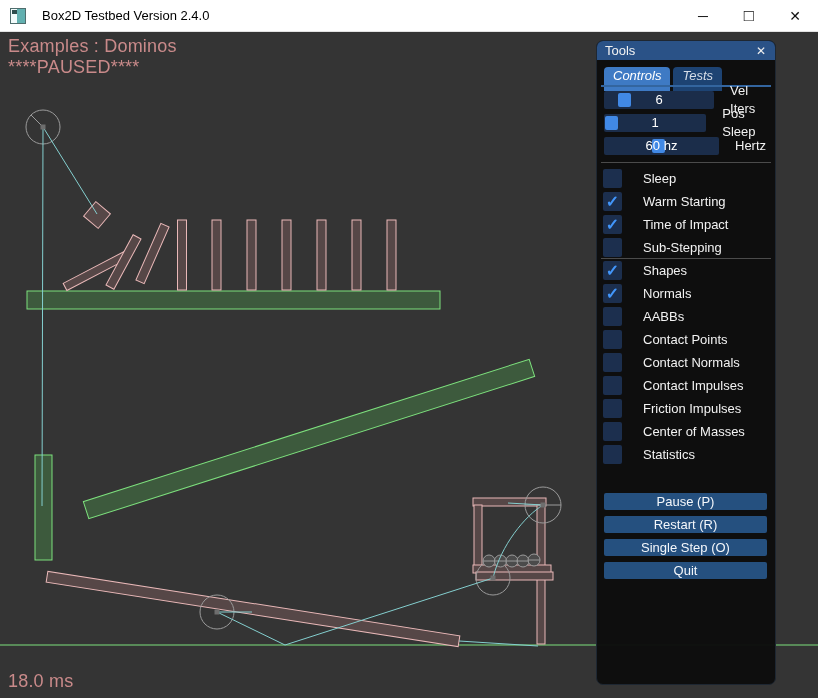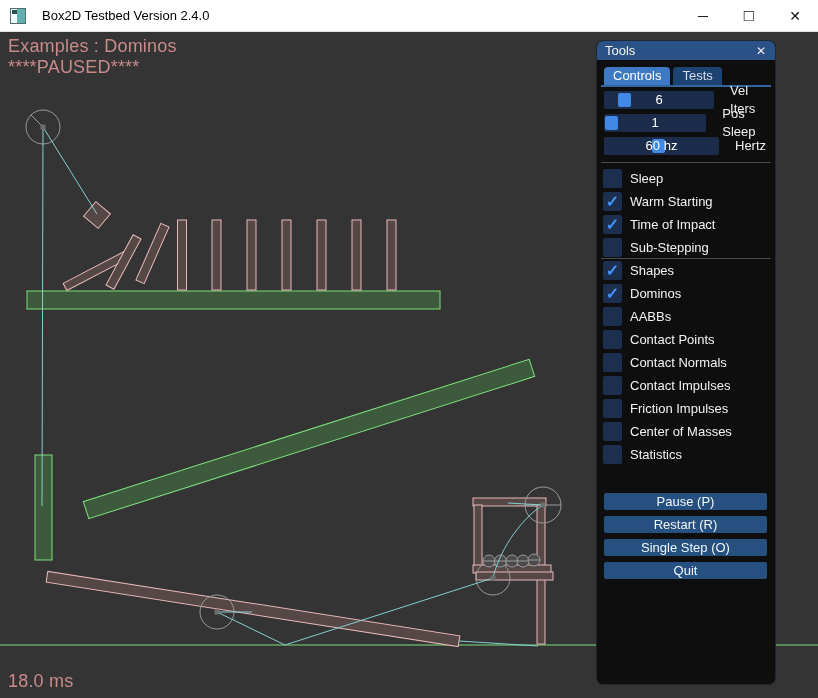--- a/index.html
+++ b/index.html
@@ -34,35 +34,35 @@
   .panel {
     position:absolute; left:596px; top:40px; width:180px; height:645px;
     background:rgba(12,12,12,.96); border:1px solid #1e2732; border-radius:7px;
     z-index:4; color:#f2f2f2; font-size:13px;
   }
   .panel-titlebar { position:absolute; top:0; left:0; right:0; height:19px;
     background:#2a5287; border-radius:6px 6px 0 0; display:flex; align-items:center; }
   .panel-title { margin-left:8px; font-size:13px; }
   .panel-close { margin-left:auto; margin-right:6px; font-size:12px; color:#eee; width:16px; text-align:center; cursor:default; }
   .tab-row { position:absolute; top:26px; left:7px; display:flex; gap:3px; }
-  .tab { height:18px; line-height:18px; padding:0 9px; border-radius:4px 4px 0 0;
-    background:#1d4373; color:#d5dde8; cursor:default; }
+  .tab { height:24px; line-height:18px; padding:0 9px; border-radius:4px 4px 0 0;
+    background:#1d4373; color:#d5dde8; cursor:default;font-style:italic; }
   .tab.active { background:#3e7ac4; color:#fff; }
   .tab-underline { position:absolute; top:44px; left:4px; right:4px; height:2px; background:#33659f; }
   .sliders { position:absolute; top:50px; left:7px; }
   .slider-row { display:flex; align-items:center; height:18px; margin-bottom:5px; }
   .track { position:relative; width:115px; height:18px; background:#1b2d4a; border-radius:2px; }
   .grab { position:absolute; top:2px; width:13px; height:14px; background:#4189e6; border-radius:2px; }
   .slider-val { position:absolute; inset:0; text-align:center; line-height:18px; color:#fff; }
   .slider-label { margin-left:16px; line-height:18px; }
   .sep { position:absolute; left:4px; right:4px; height:1px; background:#4b4b4b; }
   .sep1 { top:121px; } .sep2 { top:217px; }
   .cb-group { position:absolute; left:6px; }
   #cb-group-1 { top:128px; } #cb-group-2 { top:220px; }
-  .cb-row { display:flex; align-items:center; height:19px; margin-bottom:4px; cursor:default; }
+  .cb-row { display:flex; align-items:center; height:19px; margin-bottom:4px; cursor:default;gap:13px; }
   .cb-box { width:19px; height:19px; background:#1c2f4e; border-radius:2px;
     display:flex; align-items:center; justify-content:center; }
   .cb-check { color:#4296fa; font-size:16px; font-weight:bold; line-height:19px; }
   .cb-label { margin-left:8px; }
   .panel-buttons { position:absolute; top:452px; left:7px; width:163px; }
   .panel-btn { height:17px; line-height:17px; margin-bottom:6px; text-align:center;
     background:#25507f; border-radius:2px; color:#f4f7fb; cursor:default; }
 </style>
 </head>
 <body>
@@ -194,21 +194,21 @@
       <div class="cb-row">
         <div class="cb-box">
           <span class="cb-check">✓</span>
         </div>
         <span class="cb-label">Shapes</span>
       </div>
       <div class="cb-row">
         <div class="cb-box">
           <span class="cb-check">✓</span>
         </div>
-        <span class="cb-label">Dominos</span>
+        <span class="cb-label">Normals</span>
       </div>
       <div class="cb-row">
         <div class="cb-box"></div>
         <span class="cb-label">AABBs</span>
       </div>
       <div class="cb-row">
         <div class="cb-box"></div>
         <span class="cb-label">Contact Points</span>
       </div>
       <div class="cb-row">

